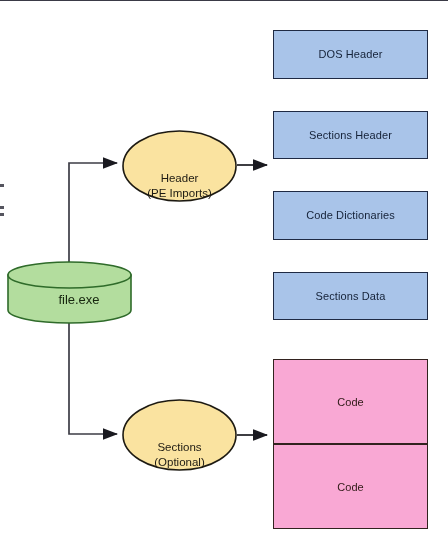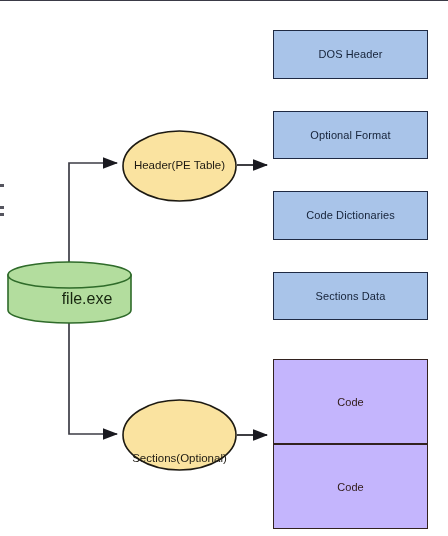--- a/index.html
+++ b/index.html
@@ -69,56 +69,56 @@
   #header-stack .cell:last-child  { border-bottom-width: 1.6px; }
 
   #sections-stack {
     left: 273px;
     top: 359px;
     width: 155px;
     height: 170px;
   }
   #sections-stack .cell {
     flex: 1 1 0;
-    background: #c4b5fd;
+    background: #f9a8d4;
     border: 1.6px solid #32221f;
     border-bottom-width: 0.8px;
     border-top-width: 0.8px;
     color: #301b18;
   }
   #sections-stack .cell:first-child { border-top-width: 1.6px; }
   #sections-stack .cell:last-child  { border-bottom-width: 1.6px; }
 
   
   .ellipse-label {
     position: absolute;
     display: flex;
-    flex-direction: row;
+    flex-direction: column;
     align-items: center;
-    justify-content: center;
+    justify-content: flex-end;
     font-size: 11.5px;
     color: #1d1a12;
     line-height: 1.32;
     pointer-events: none;
     text-align: center;
   }
   #header-ellipse-label { left: 123px; top: 131px; width: 113px; height: 70px; }
-  #sections-ellipse-label { left: 123px; top: 424px; width: 113px; height: 70px; }
+  #sections-ellipse-label { left: 123px; top: 400px; width: 113px; height: 70px; }
 
   
   #cylinder-label {
     position: absolute;
-    left: 20px;
+    left: 12px;
     top: 288px;
     width: 134px;
     height: 22px;
     display: flex;
     align-items: center;
     justify-content: center;
-    font-size: 16px;
+    font-size: 13px;
     color: #17260f;
     pointer-events: none;
   }
 
   
   .edge-mark {
     position: absolute;
     left: 0;
     width: 4px;
     height: 3px;
@@ -158,31 +158,31 @@
 
     <ellipse cx="179.5" cy="166" rx="56.5" ry="35" fill="#fae3a0" stroke="#1d1a12" stroke-width="1.6"></ellipse>
 
     <ellipse cx="179.5" cy="435" rx="56.5" ry="35" fill="#fae3a0" stroke="#1d1a12" stroke-width="1.6"></ellipse>
   </svg>
 
   <div id="cylinder-label">file.exe</div>
 
   <div id="header-ellipse-label" class="ellipse-label">
     <span>Header</span>
-    <span>(PE Table)</span>
+    <span>(PE Imports)</span>
   </div>
 
   <div id="sections-ellipse-label" class="ellipse-label">
     <span>Sections</span>
     <span>(Optional)</span>
   </div>
 
   <div id="header-stack" class="stack">
     <div class="cell">DOS Header</div>
-    <div class="cell">Optional Format</div>
+    <div class="cell">Sections Header</div>
     <div class="cell">Code Dictionaries</div>
     <div class="cell">Sections Data</div>
   </div>
 
   <div id="sections-stack" class="stack">
     <div class="cell">Code</div>
     <div class="cell">Code</div>
   </div>
 
 </div>

